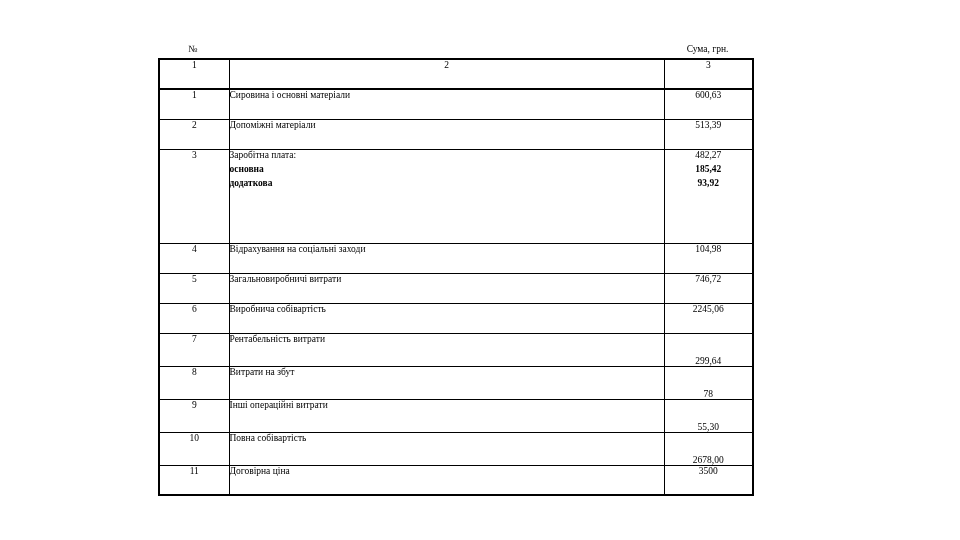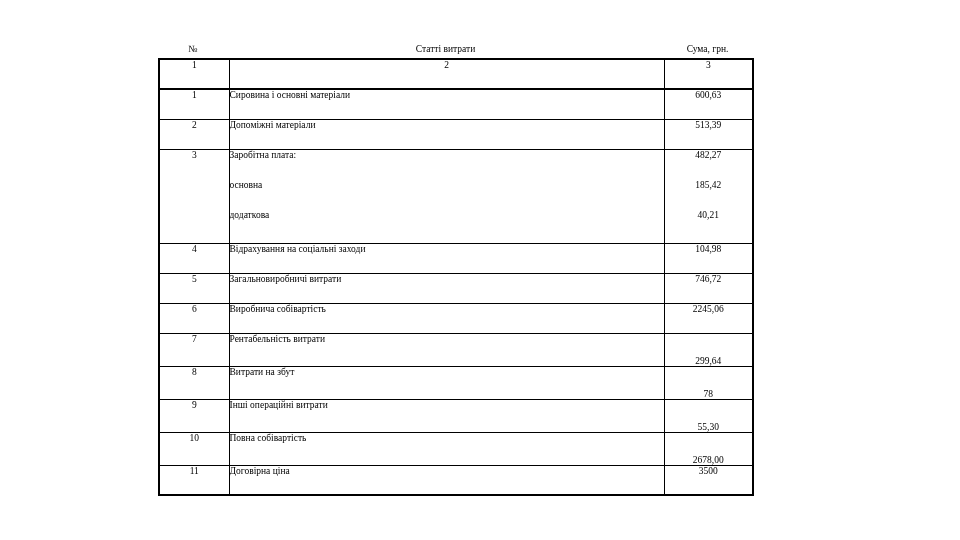--- a/index.html
+++ b/index.html
@@ -80,21 +80,22 @@
   }
 
   .cell-sum.bottom,
   .cell-num.bottom {
     vertical-align: bottom;
     margin-top: 8px;
   }
 
   .sub-line {
     display: block;
-    margin-top: 20px;
+    margin-top: 4px;
+    font-weight: bold;
   }
 
   
   tr.thick-bottom > td { border-bottom-width: 2px; }
 
   table.cost-table {
     border-left: 2px solid #000;
     border-right: 2px solid #000;
     border-top: 2px solid #000;
     border-bottom: 2px solid #000;
@@ -107,21 +108,20 @@
 </style>
 </head>
 <body>
 
 <div class="page">
 
   <div class="table-wrap">
 
     <div class="head-labels">
       <div class="hl hl-num">№</div>
-      <div class="hl hl-item">Статті витрати</div>
       <div class="hl hl-sum">Сума, грн.</div>
     </div>
 
     <table class="cost-table">
       <colgroup>
         <col class="c-num">
         <col class="c-item">
         <col class="c-sum">
       </colgroup>
       <tbody>
@@ -147,21 +147,21 @@
         <tr class="r-tall">
           <td class="cell-num">3</td>
           <td class="cell-item">
             <span>Заробітна плата:</span>
             <span class="sub-line">основна</span>
             <span class="sub-line">додаткова</span>
           </td>
           <td class="cell-sum">
             <span>482,27</span>
             <span class="sub-line">185,42</span>
-            <span class="sub-line">40,21</span>
+            <span class="sub-line">93,92</span>
           </td>
         </tr>
 
         <tr class="r-std">
           <td class="cell-num">4</td>
           <td class="cell-item">Відрахування на соціальні заходи</td>
           <td class="cell-sum">104,98</td>
         </tr>
 
         <tr class="r-std">

